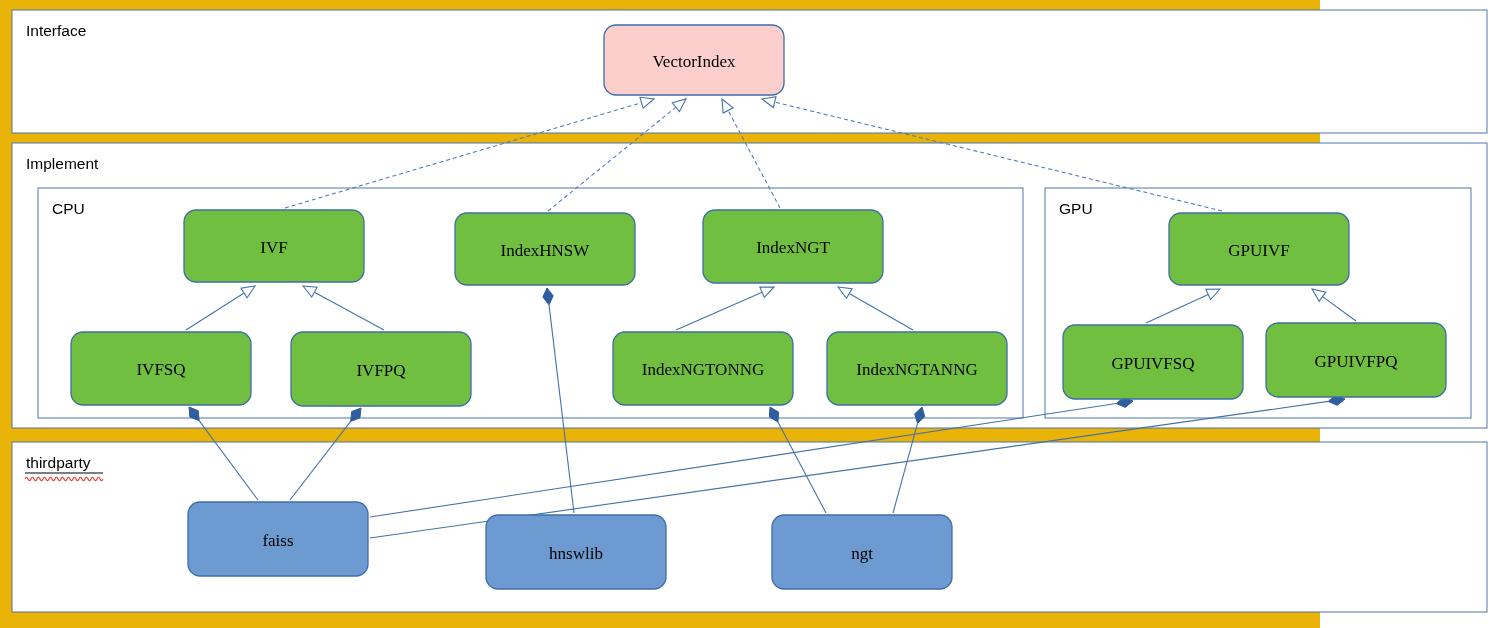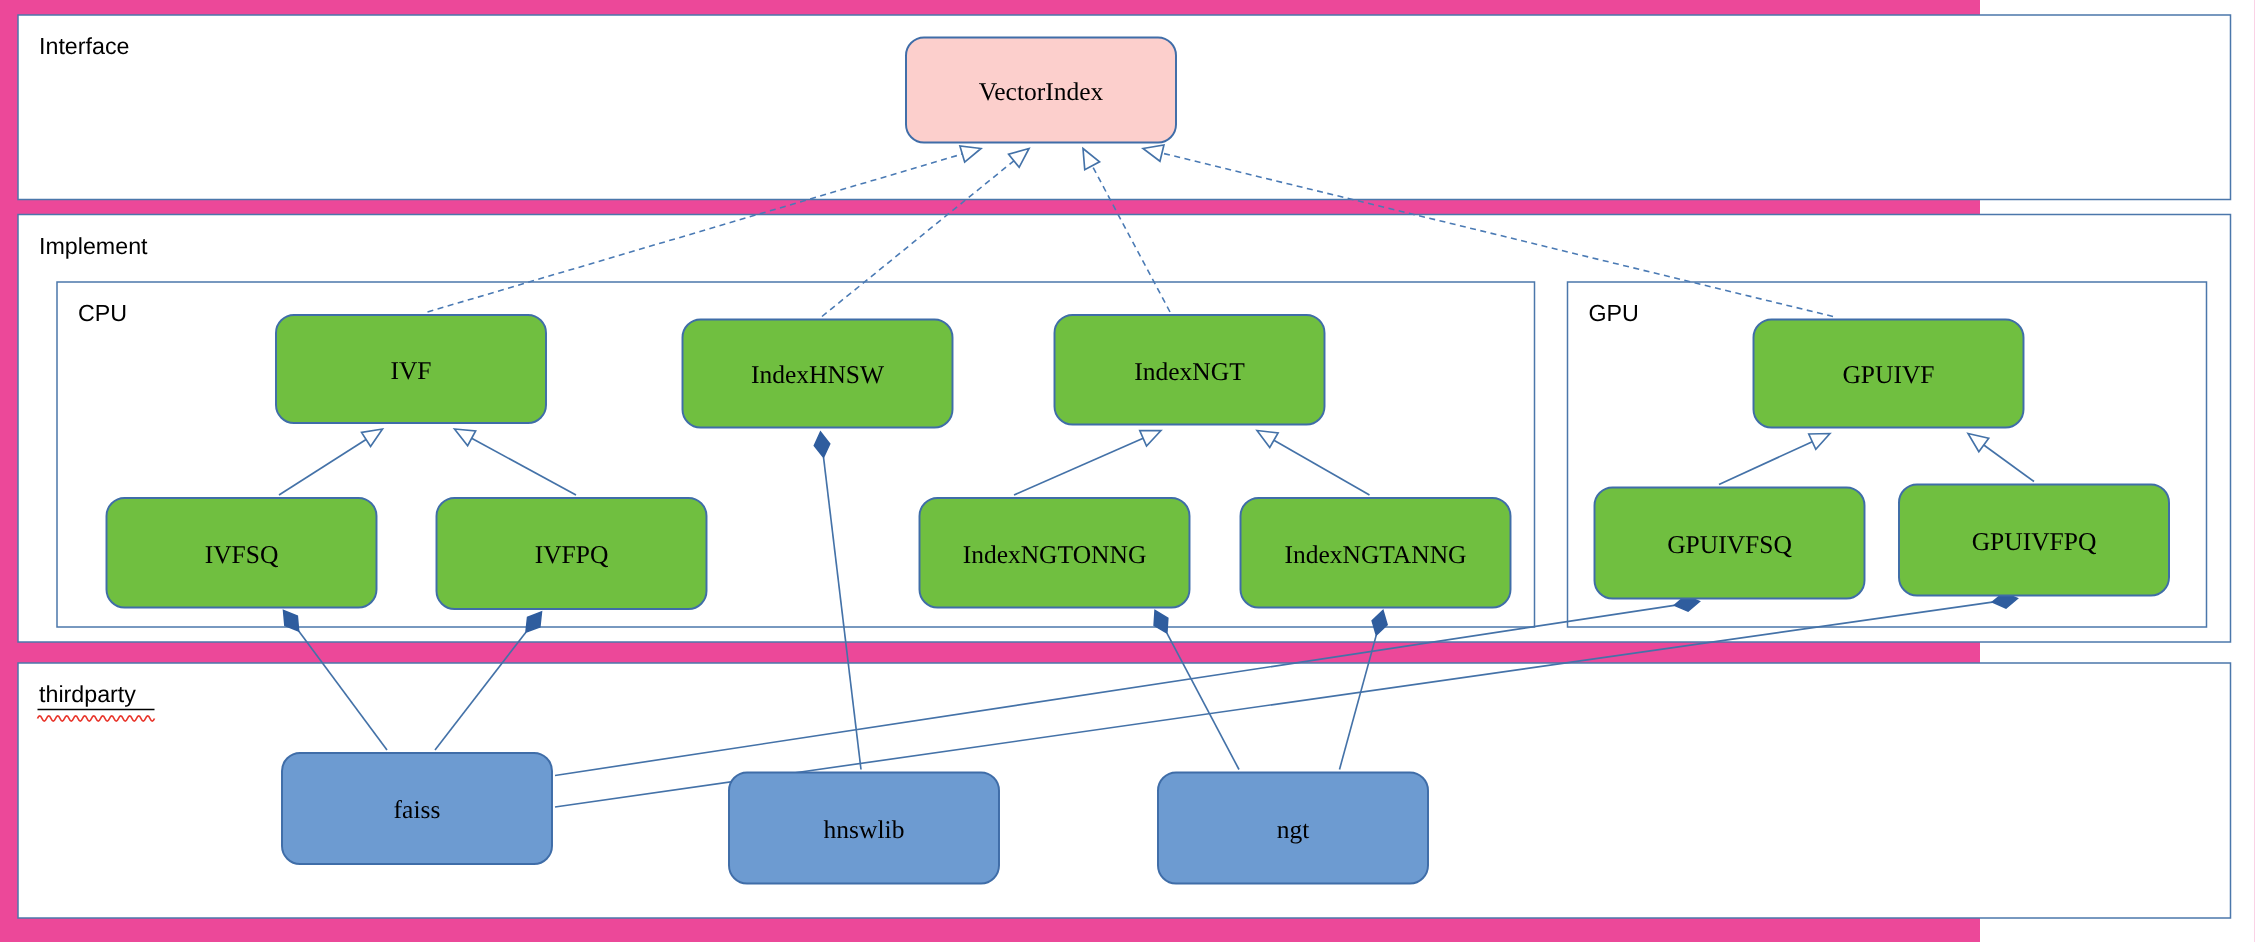--- a/index.html
+++ b/index.html
@@ -1,18 +1,18 @@
 <!DOCTYPE html>
 <html><head>
 <meta charset="utf-8">
 <style>
   html,body{margin:0;padding:0;background:#ffffff;}
   body{width:1503px;height:628px;overflow:hidden;
        font-family:"Liberation Sans",sans-serif;}
-  #stage{position:relative;width:1320px;height:628px;background:#ec4899;}
+  #stage{position:relative;width:1320px;height:628px;background:#eab308;}
   svg.diagram{position:absolute;left:0;top:0;width:1503px;height:628px;}
   .container-label{font-family:"Liberation Sans",sans-serif;font-size:15.5px;fill:#000;}
   .node-label{font-family:"Liberation Serif",serif;font-size:17px;fill:#000;
               text-anchor:middle;dominant-baseline:central;}
   .grp-rect{fill:#ffffff;stroke:#4b77ab;stroke-width:1;}
   .node-rect{stroke:#3f6da8;stroke-width:1.3;}
   .edge{stroke:#4472a8;stroke-width:1.1;fill:none;}
   .edge-dash{stroke:#4a7ab4;stroke-width:1.05;fill:none;stroke-dasharray:4 3;}
   .tri{fill:#ffffff;stroke:#4472a8;stroke-width:1.1;}
   .diam{fill:#2f5d9e;stroke:#2f5d9e;stroke-width:1;}

